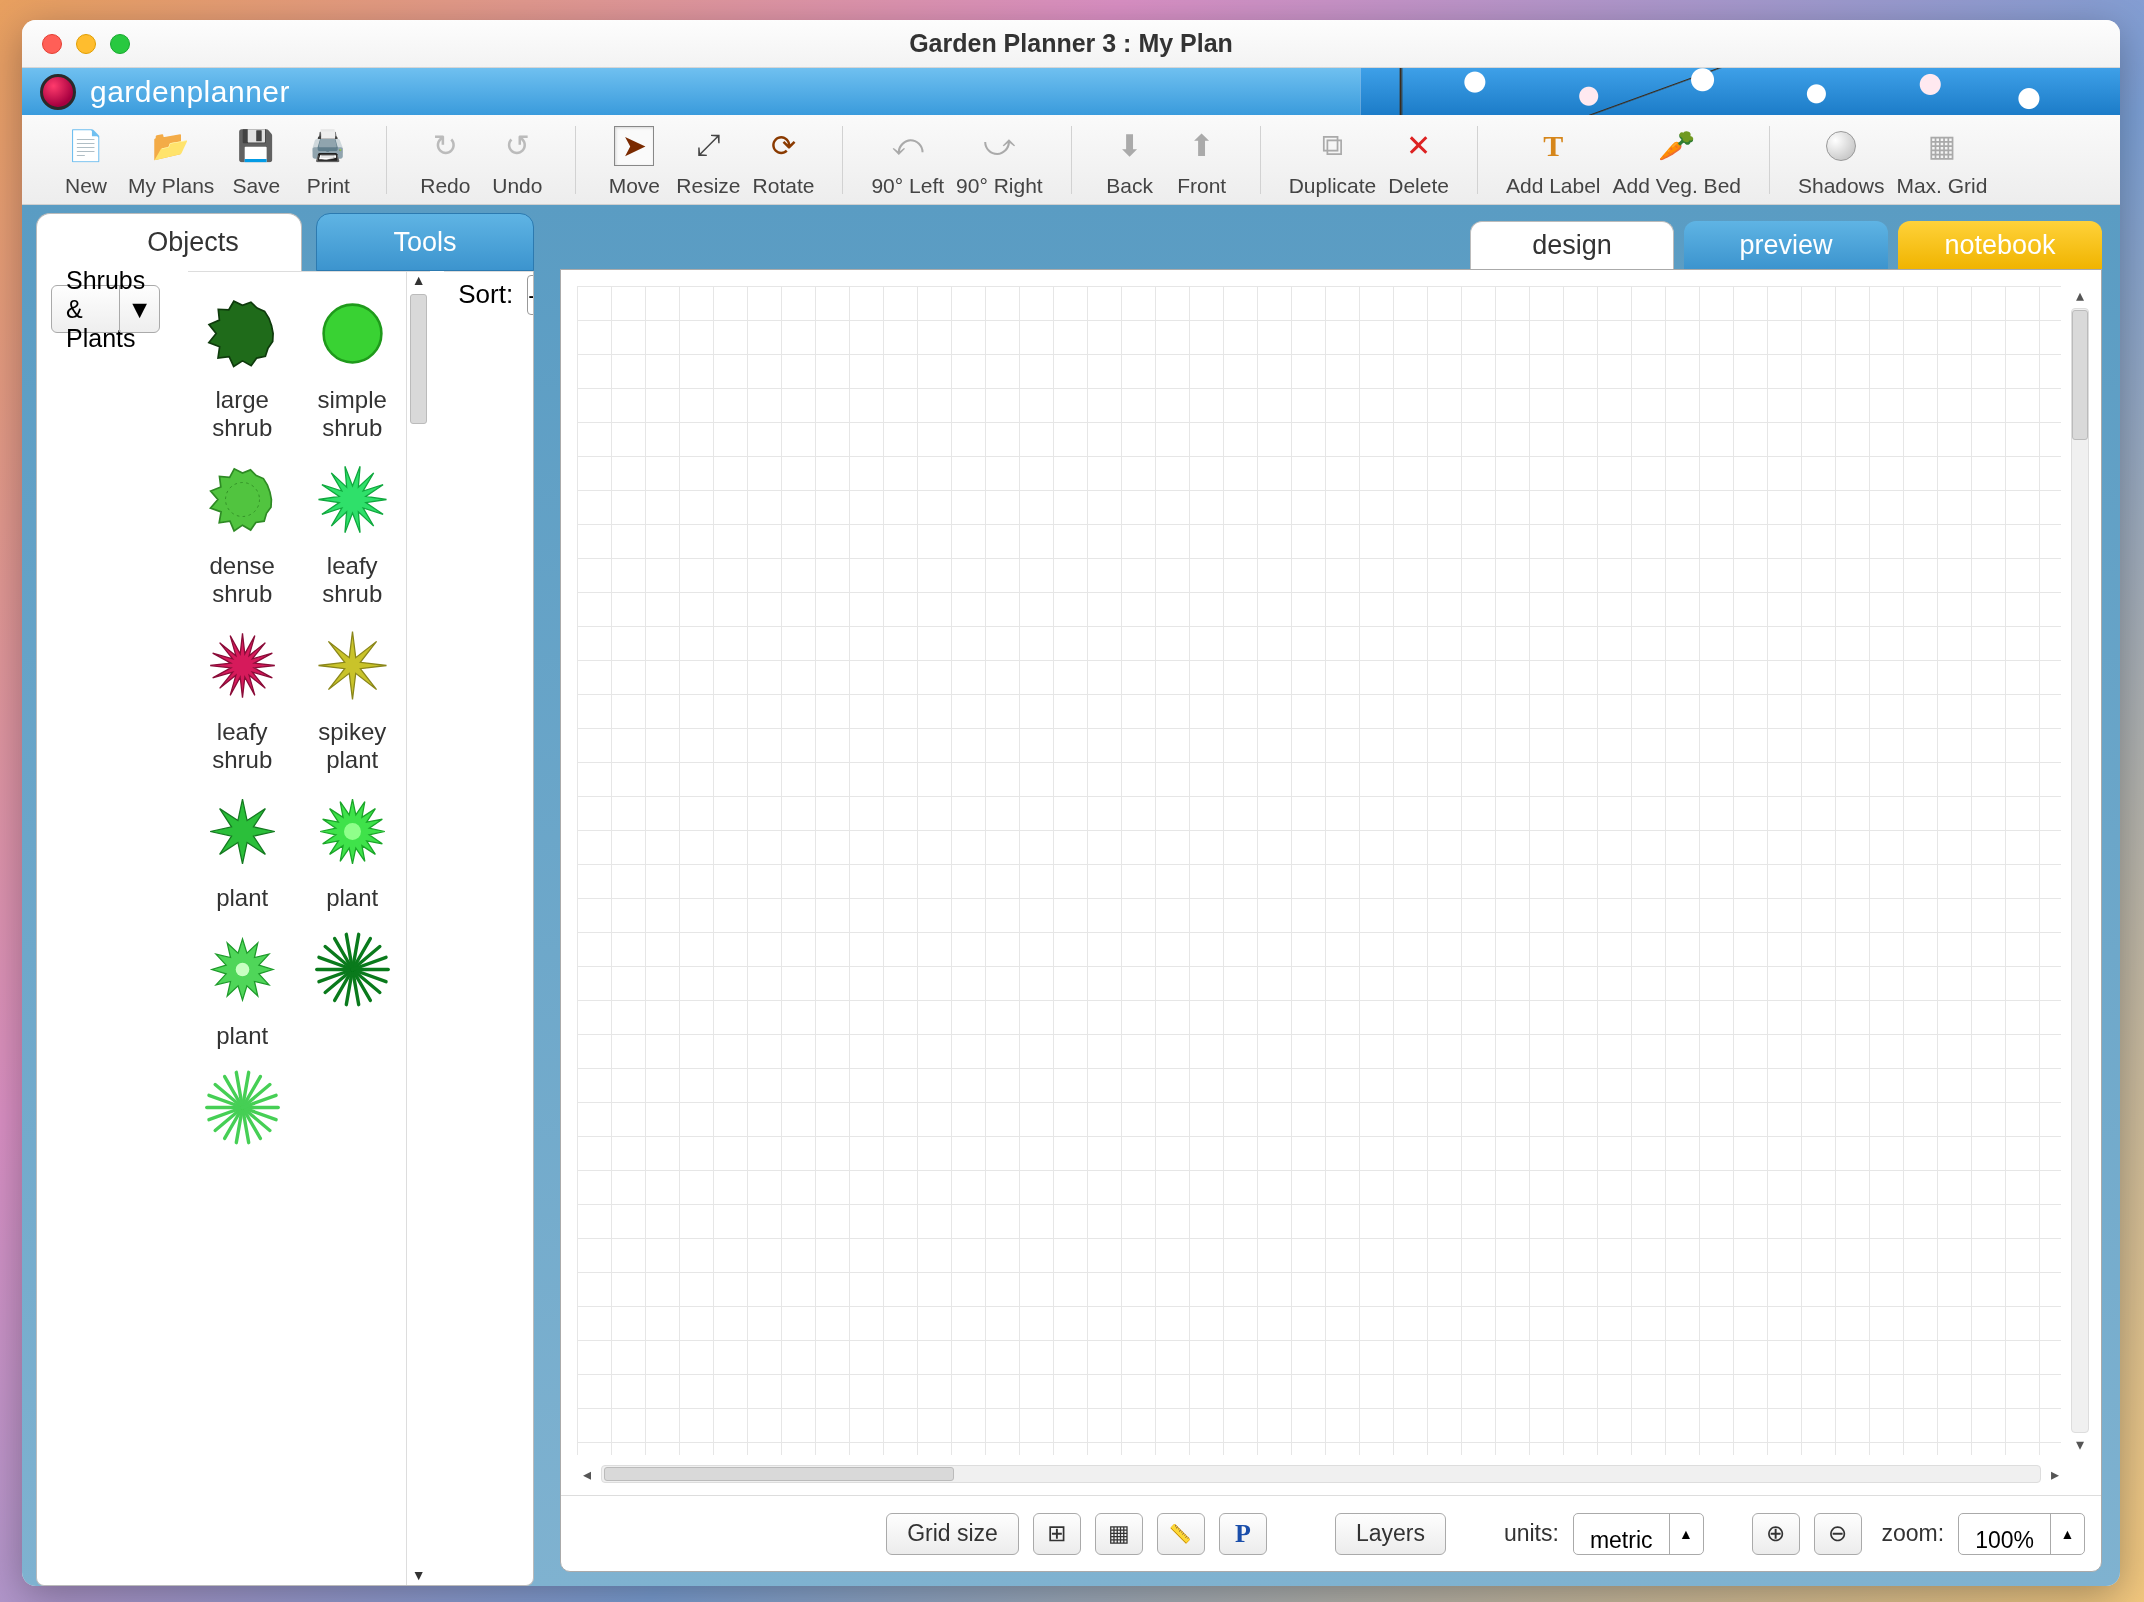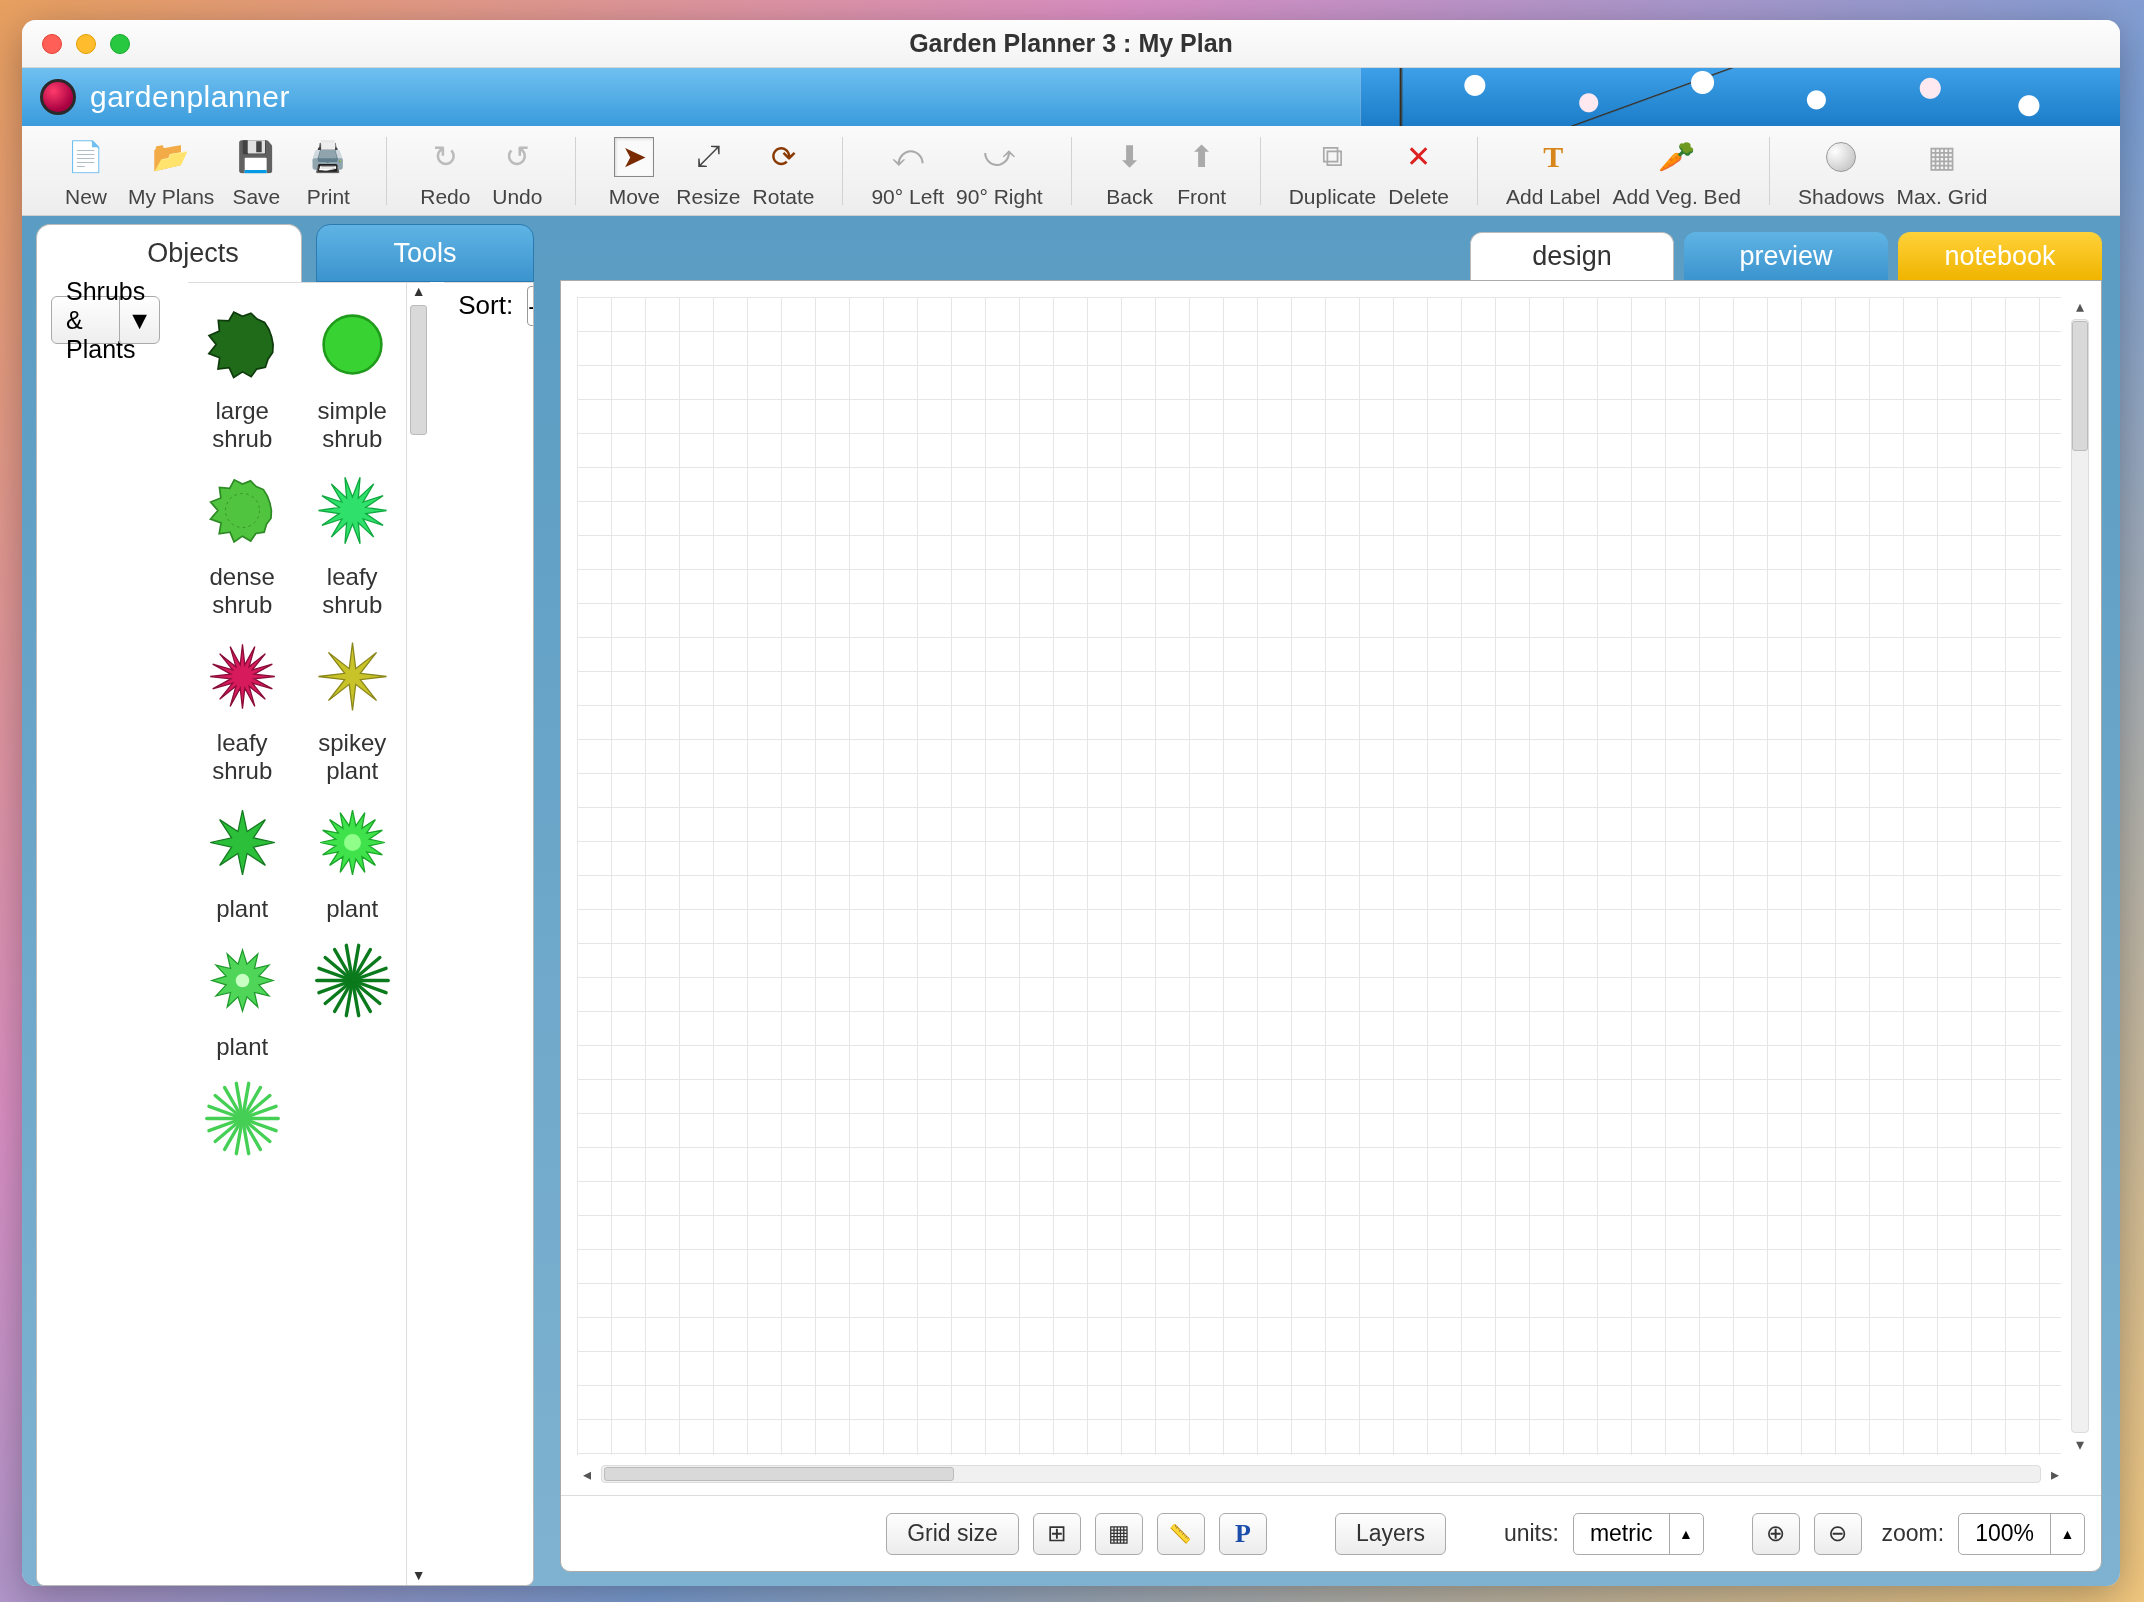--- a/index.html
+++ b/index.html
@@ -15,21 +15,21 @@
 }
 .titlebar {
   height: 48px; background: linear-gradient(#fdfdfd,#f3f3f3);
   border-bottom: 1px solid #d6d6d6; display: flex; align-items: center; position: relative;
 }
 .traffic { display: flex; gap: 14px; margin-left: 20px; }
 .dot { width: 20px; height: 20px; border-radius: 50%; }
 .dot.r { background:#ff5f57;border:1px solid #e33e32;} .dot.y{background:#ffbd2e;border:1px solid #e09e00;} .dot.g{background:#28c940;border:1px solid #17a82e;}
 .wtitle { position:absolute; left:0; right:0; text-align:center; font-size:25px; font-weight:600; color:#333; }
 .brandbar {
-  height: 58px; background: linear-gradient(#6fc0f0,#3a9bdc);
+  height: 47px; background: linear-gradient(#6fc0f0,#3a9bdc);
   display:flex; align-items:center; padding-left:18px; position:relative;
 }
 .brandlogo {
   width:36px;height:36px;border-radius:50%;
   background: radial-gradient(circle at 35% 30%, #ff3b6c 0%, #a60040 70%);
   border:3px solid #2a2a2a; margin-right:14px;
 }
 .brandtext { color:#fff; font-size:30px; font-weight:300; letter-spacing:.5px;}
 .brandtext b{font-weight:400;}
 .blossoms{
@@ -112,21 +112,21 @@
 .vscroll .thumb{position:absolute;top:24px;height:130px;left:7px;right:7px;background:#d9d9d9;border:1px solid #bbb;border-radius:3px;}
 .hscrollrow{height:30px;display:flex;align-items:center;margin:4px 36px 6px 16px;}
 .hscrollrow .lt,.hscrollrow .rt{width:20px;text-align:center;font-size:16px;color:#555;cursor:pointer;}
 .hscrollrow .track{flex:1;height:18px;background:#f0f0f0;border:1px solid #ddd;border-radius:4px;position:relative;margin:0 4px;}
 .hscrollrow .thumb{position:absolute;left:2px;top:1px;bottom:1px;width:350px;background:#d9d9d9;border:1px solid #bbb;border-radius:3px;}
 .bottombar{height:76px;border-top:1px solid #ddd;display:flex;align-items:center;padding:0 16px;gap:14px;}
 .bbtn{height:42px;padding:0 20px;border:1px solid #aaa;border-radius:6px;background:linear-gradient(#fefefe,#ececec);
   display:flex;align-items:center;justify-content:center;font-size:23px;cursor:pointer;color:#333;}
 .iconbtn{width:48px;padding:0;}
 .bbtext{font-size:23px;color:#333;margin-left:auto;}
-.unitsel{display:flex;align-items:center;border:1px solid #aaa;border-radius:5px;height:42px;background:#fff;}
+.unitsel{display:flex;align-items:flex-end;border:1px solid #aaa;border-radius:5px;height:42px;background:#fff;}
 .unitsel .v{padding:0 16px;font-size:23px;}
 .unitsel .ar{width:34px;border-left:1px solid #aaa;display:flex;align-items:center;justify-content:center;height:100%;font-size:14px;cursor:pointer;}
 .spacer{flex:1;}
 
 svg{display:block}
 </style>
 </head>
 <body>
 
 <div class="window">

